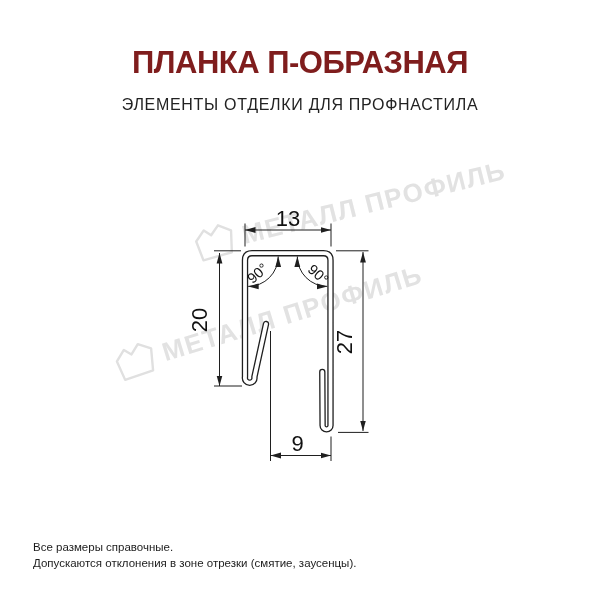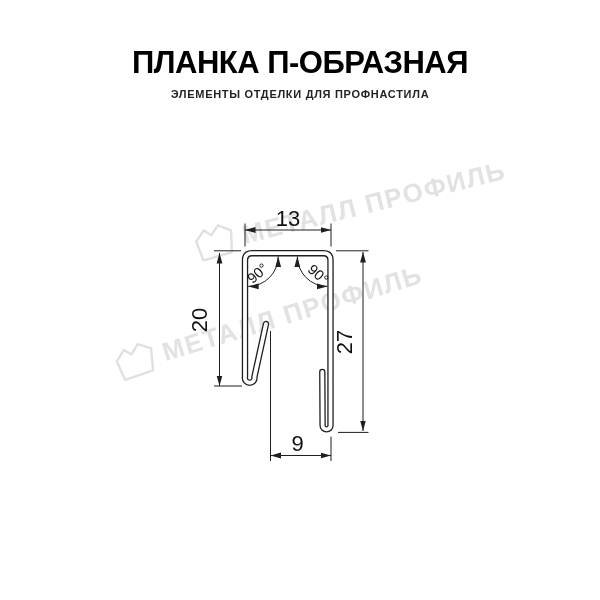--- a/index.html
+++ b/index.html
@@ -3,24 +3,24 @@
 <meta charset="utf-8">
 <style>
   html,body{margin:0;padding:0;}
   body{
     width:600px;height:600px;background:#ffffff;position:relative;overflow:hidden;
     font-family:"Liberation Sans", sans-serif;
   }
   
   .title-block{position:absolute;top:46px;left:0;width:600px;text-align:center;z-index:3;}
   .title-line{
-    font-weight:700;color:#000000;font-size:31px;line-height:33px;letter-spacing:-0.5px;
+    font-weight:700;color:#7f1d1d;font-size:31px;line-height:33px;letter-spacing:-0.5px;
   }
   .subtitle{
-    margin-top:9px;font-weight:700;color:#222222;font-size:11px;letter-spacing:0.7px;
+    margin-top:17px;font-weight:400;color:#222222;font-size:16px;letter-spacing:0.7px;
   }
   
   .wm{
     position:absolute;display:flex;align-items:center;gap:7px;z-index:1;
     pointer-events:none;white-space:nowrap;
   }
   .wm-text{
     font-weight:700;font-size:26px;color:#e2e2e2;letter-spacing:1.5px;
   }
   .wm1{left:195px;top:229px;transform:rotate(-14deg);transform-origin:left center;}
@@ -105,13 +105,15 @@
 
   <g stroke="#1f1f1f" stroke-width="1">
     <line x1="270.5" y1="331" x2="270.5" y2="461"></line>
     <line x1="331" y1="436.5" x2="331" y2="461"></line>
     <line x1="270.5" y1="455.5" x2="331" y2="455.5" marker-start="url(#arr)" marker-end="url(#arrE)"></line>
     <text x="297.5" y="451" text-anchor="middle" font-size="22" stroke="none" fill="#111">9</text>
   </g>
 </svg>
 
 <div class="footer">
+  <div>Все размеры справочные.</div>
+  <div>Допускаются отклонения в зоне отрезки (смятие, заусенцы).</div>
 </div>
 
 </body></html>

